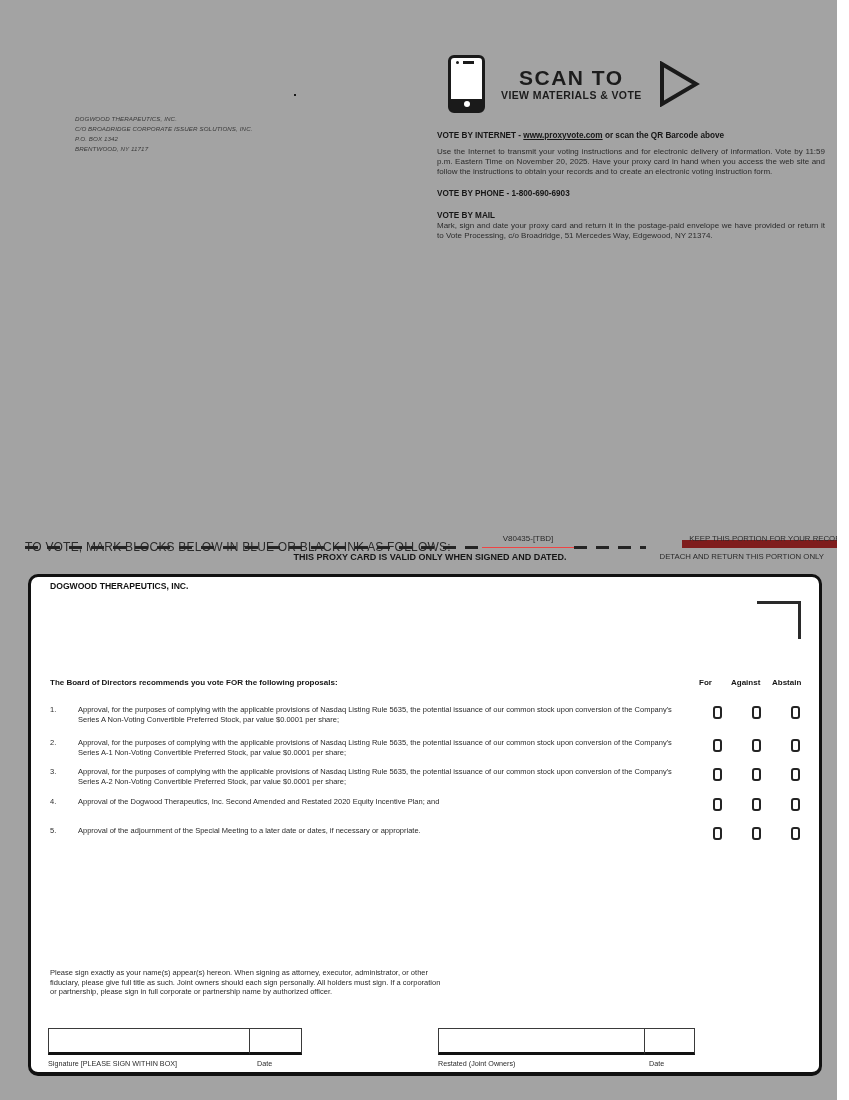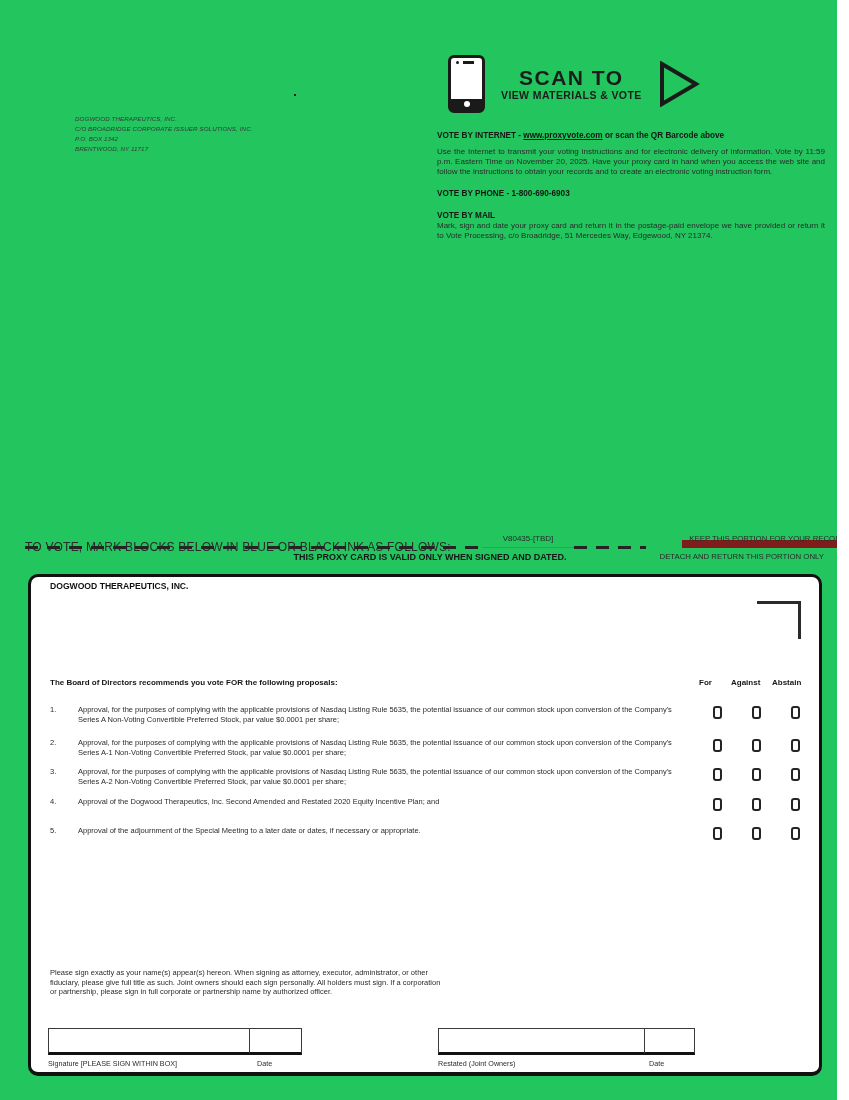--- a/index.html
+++ b/index.html
@@ -1,19 +1,19 @@
 <!DOCTYPE html>
 <html><head>
 <meta charset="utf-8">
 <style>
   * { margin:0; padding:0; box-sizing:border-box; }
   html,body { background:#ffffff; }
   body { font-family:"Liberation Sans", sans-serif; color:#1f1f1f; }
   #page {
-    position:relative; width:837px; height:1100px; background:#22c55e; overflow:hidden;
+    position:relative; width:837px; height:1100px; background:#a3a3a3; overflow:hidden;
   }
 
   
   .sender {
     position:absolute; left:75px; top:114px;
     font-size:6.2px; font-style:italic; line-height:10px; color:#3a3a3a;
     letter-spacing:.1px;
   }
 
   .stray-dot { position:absolute; left:294px; top:94px; width:2px; height:2px; background:#1a1a1a; }

